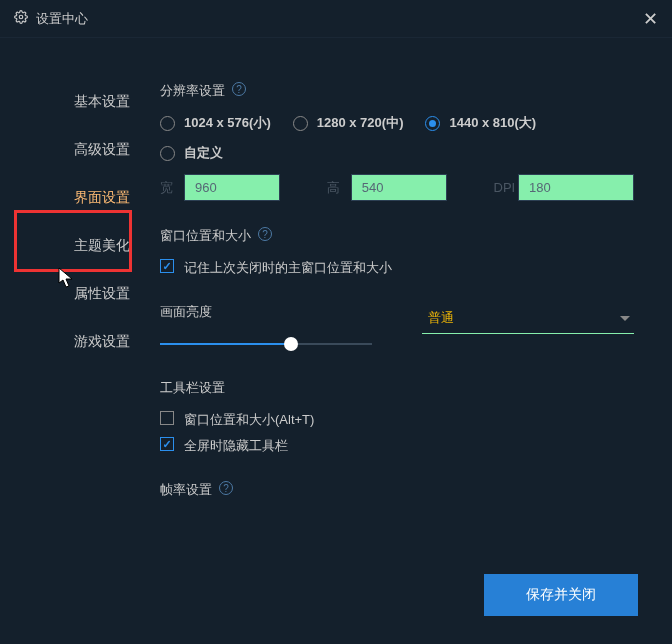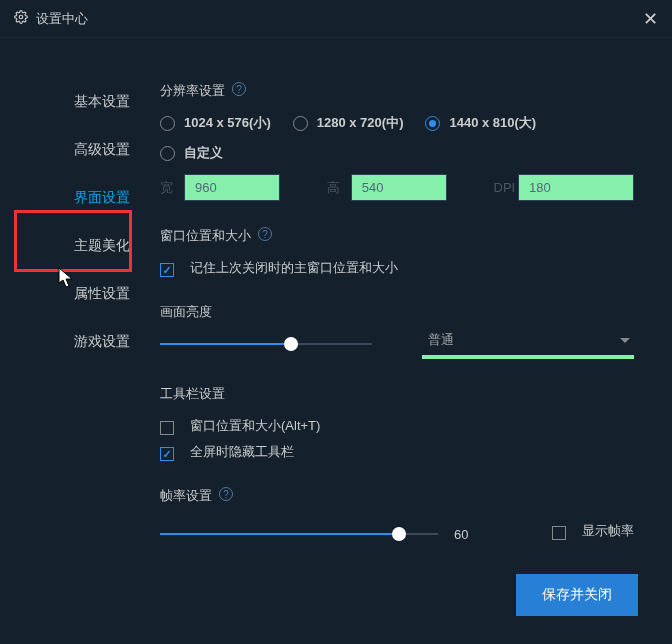--- a/index.html
+++ b/index.html
@@ -27,21 +27,21 @@
   padding-top: 40px;
   display: flex; flex-direction: column; text-align: right;
 }
 .sidebar-item {
   padding: 15px 0 15px 38px;
   color: #ccc;
   cursor: pointer;
   font-size: 14px;
   position: relative;
 }
-.sidebar-item.active { color: #0ea5e9; }
+.sidebar-item.active { color: #fdba74; }
 .active-highlight {
   position: absolute;
   border: 3px solid #e33;
   left: 14px; top: 172px;
   width: 118px; height: 62px;
   pointer-events: none;
 }
 .cursor-arrow {
   position: absolute;
   left: 58px; top: 229px;
@@ -88,21 +88,21 @@
   background: #86efac;
   border: 1px solid #2c3f53;
   color: #566876;
   padding: 5px 10px;
   width: 96px;
   font-size: 13px;
 }
 .dim-input.dpi { width: 116px; }
 .dim-gap { width: 40px; display:inline-block; }
 .checkbox-row {
-  display: flex; align-items: flex-end; gap: 16px;
+  display: flex; align-items: flex-start; gap: 10px;
   margin-bottom: 8px;
   cursor: pointer;
 }
 .checkbox {
   width: 14px; height: 14px;
   border: 1.5px solid #888;
   display: flex; align-items: center; justify-content: center;
   flex-shrink: 0;
 }
 .checkbox.checked {
@@ -133,38 +133,37 @@
   position: absolute;
   width: 14px; height: 14px; border-radius: 50%;
   background: #fff;
   top: 50%; transform: translate(-50%, -50%);
   cursor: pointer;
 }
 .slider-val { margin-left: 16px; color: #ccc; min-width: 28px; }
 .slider-fps-row { display: flex; align-items: center; gap: 20px; }
 .select {
   display: flex; align-items: center; justify-content: space-between;
-  border-bottom: 4px solid #86efac;
+  border-bottom: 1px solid #86efac;
   padding: 6px 4px 6px 6px;
   cursor: pointer;
-  color: #a3a3a3;
-  margin-top: 22px;
+  color: #eab308;
 }
 .caret-down {
   width: 0; height: 0;
   border-left: 5px solid transparent;
   border-right: 5px solid transparent;
   border-top: 5px solid #888;
 }
 .save-btn {
   position: absolute;
   right: 34px; bottom: 28px;
   background: #2780d6;
   color: #fff;
-  padding: 12px 26px;
+  padding: 12px 42px;
   font-size: 14px;
   cursor: pointer;
   border: none;
 }
 </style>
 </head>
 <body>
 
 <div class="titlebar">
   <div class="titlebar-left">
@@ -274,30 +273,17 @@
         <span class="checkbox checked"></span>
         <span>全屏时隐藏工具栏</span>
       </div>
     </div>
 
     <div class="section">
       <div class="section-title">
         <span>帧率设置</span>
         <span class="help-icon">?</span>
       </div>
-      <div class="slider-fps-row">
-        <div class="slider-wrap" style="flex:1">
-          <div class="slider-track">
-            <div class="slider-fill" style="width:86%"></div>
-            <div class="slider-thumb" style="left:86%"></div>
-          </div>
-          <span class="slider-val">60</span>
-        </div>
-        <div class="checkbox-row" style="margin-bottom:0;margin-left:50px">
-          <span class="checkbox"></span>
-          <span>显示帧率</span>
-        </div>
-      </div>
     </div>
 
     <button class="save-btn">保存并关闭</button>
   </div>
 </div>
 
 </body></html>

